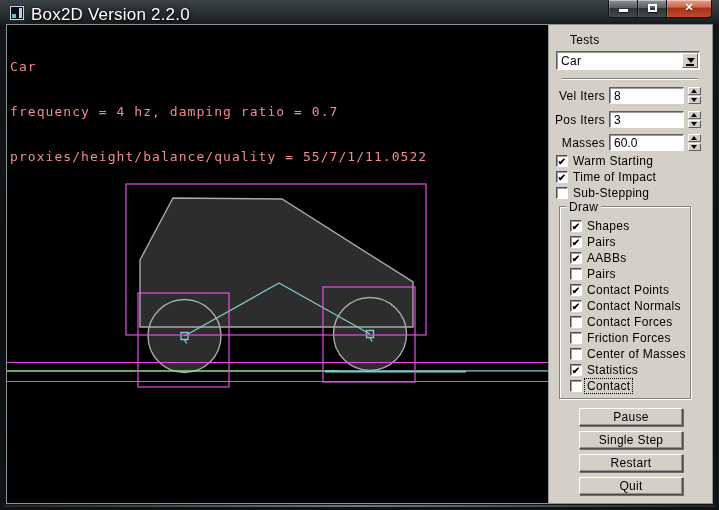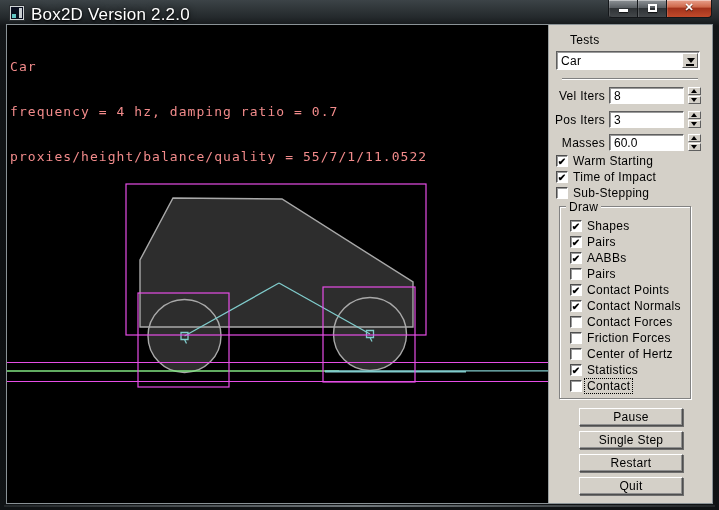--- a/index.html
+++ b/index.html
@@ -270,21 +270,21 @@
         <div class="check-row" style="left:10px; top:124px; width:130px;">
           <span class="cb"></span>
           <span class="cb-label">Friction Forces</span>
         </div>
         <div class="check-row" style="left:10px; top:108px; width:130px;">
           <span class="cb"></span>
           <span class="cb-label">Contact Forces</span>
         </div>
         <div class="check-row" style="left:10px; top:140px; width:130px;">
           <span class="cb"></span>
-          <span class="cb-label">Center of Hertz</span>
+          <span class="cb-label">Center of Masses</span>
         </div>
         <div class="check-row" style="left:10px; top:156px; width:130px;">
           <span class="cb">✔</span>
           <span class="cb-label">Statistics</span>
         </div>
         <div class="check-row" style="left:10px; top:172px; width:130px;">
           <span class="cb"></span>
           <span class="cb-label focused">Contact</span>
         </div>
       </div>

